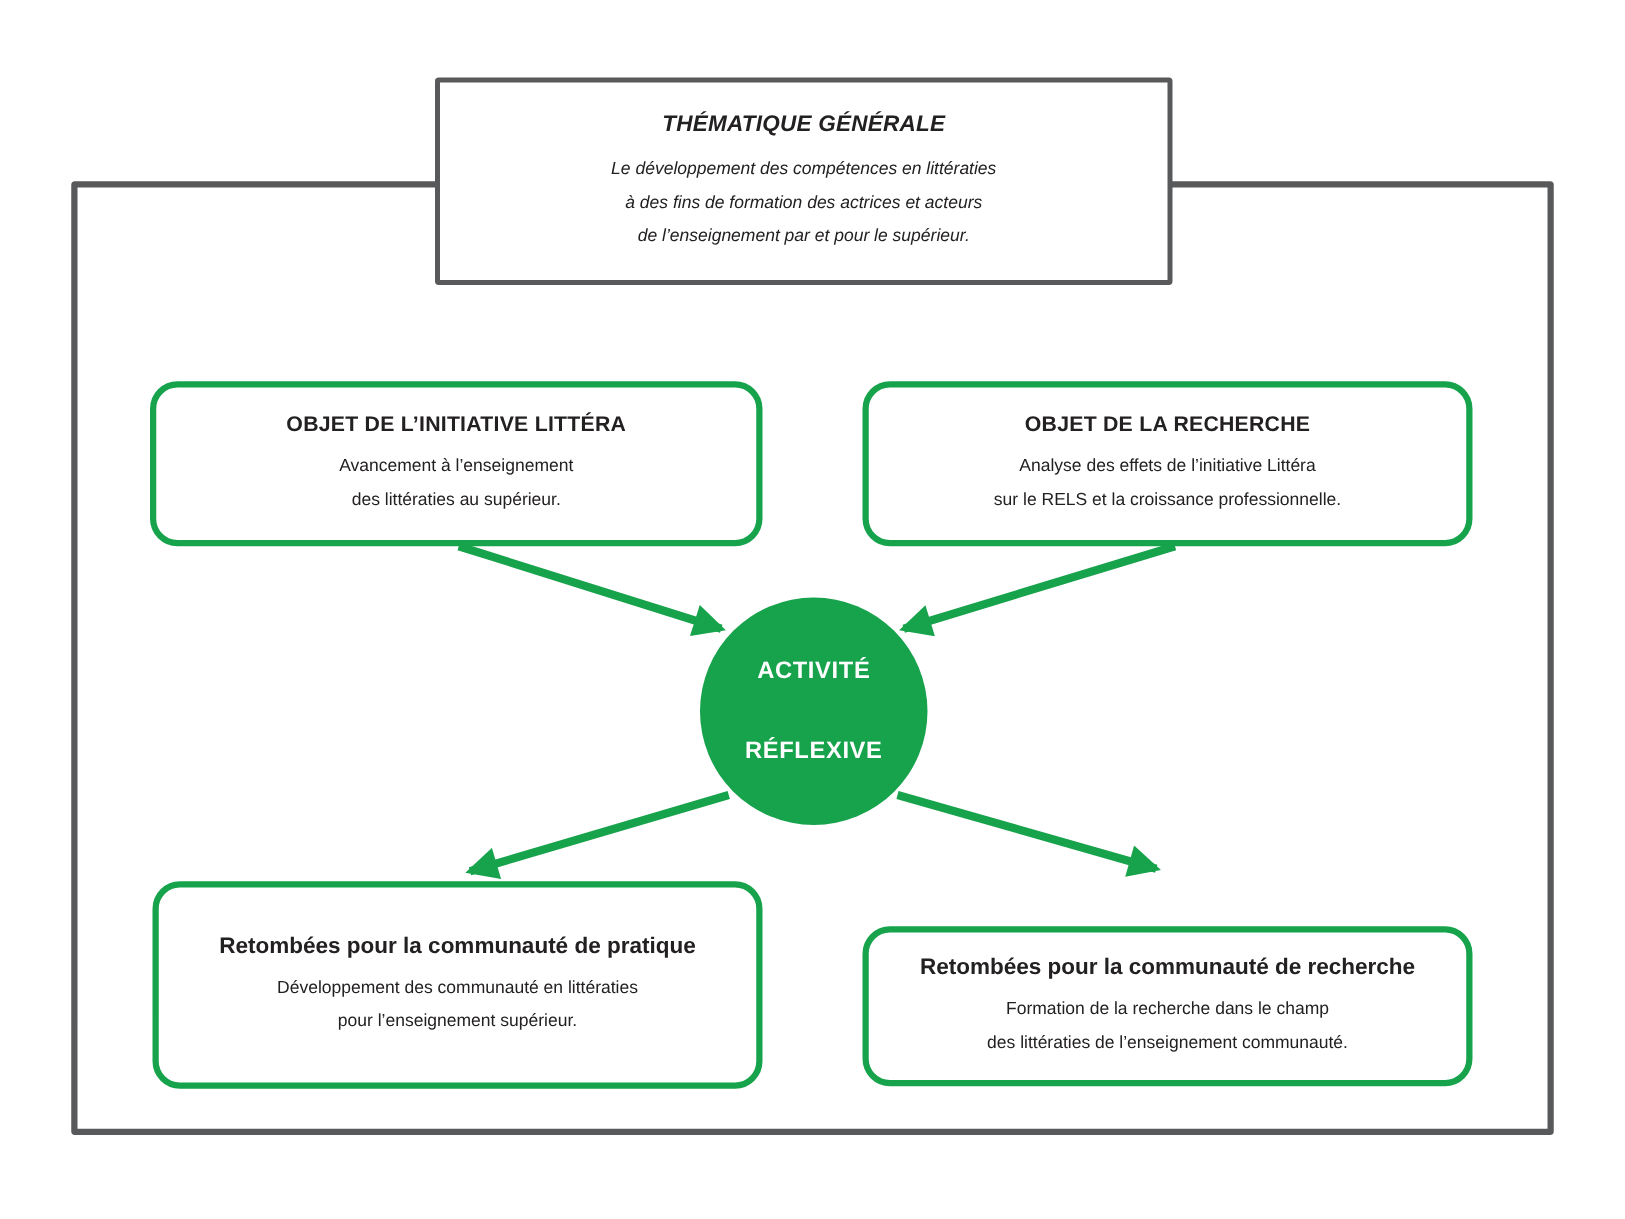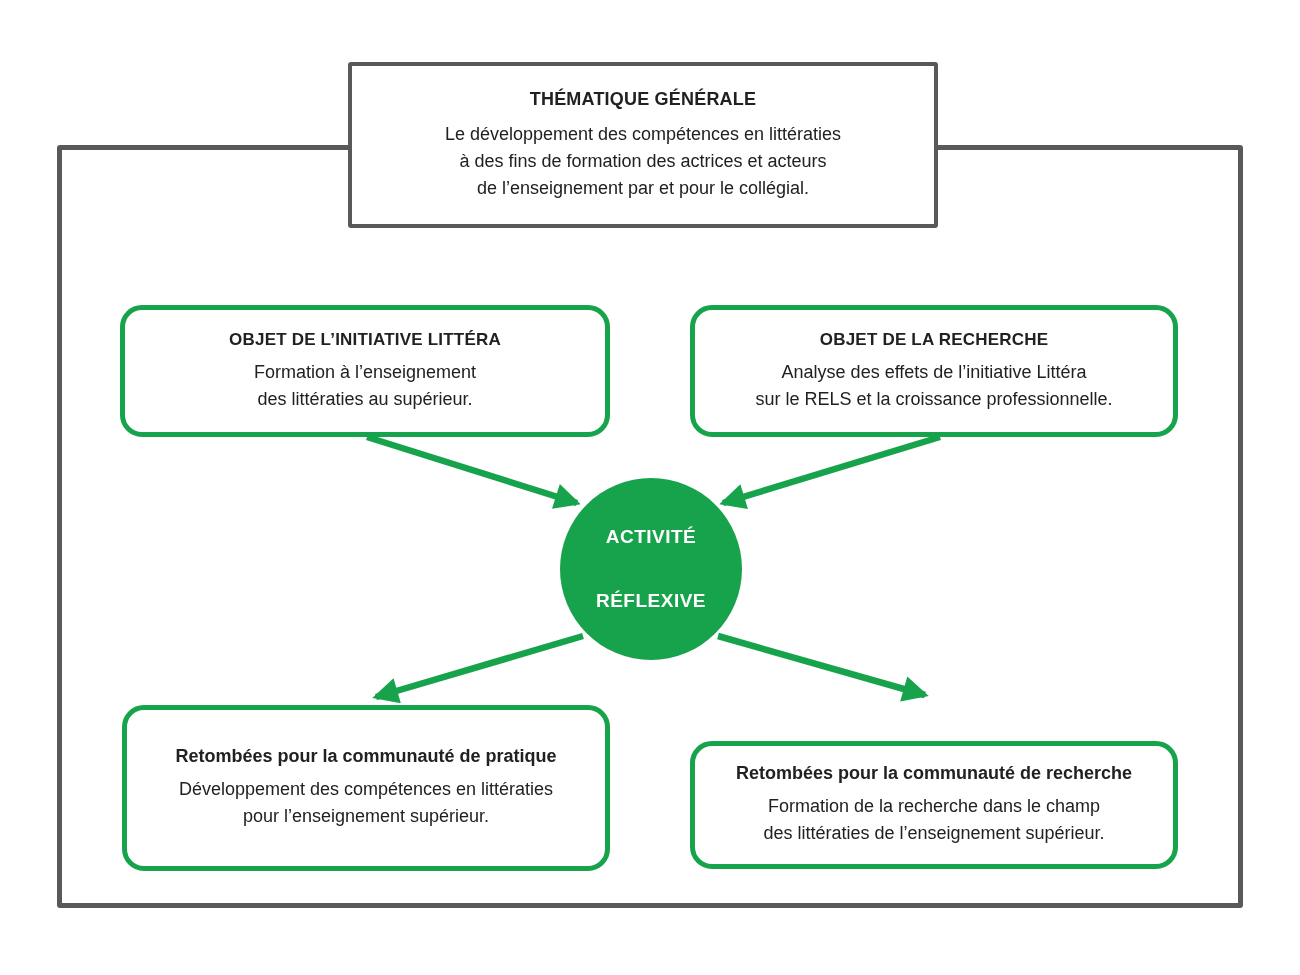--- a/index.html
+++ b/index.html
@@ -41,38 +41,39 @@
     align-items: center;
     justify-content: center;
     text-align: center;
     z-index: 10;
   }
   .theme-box {
     left: 348px; top: 62px;
     width: 590px; height: 166px;
     border: 4px solid var(--gray);
     border-radius: 3px;
+    font-style: italic;
   }
   .gbox {
     border: 5px solid var(--green);
     border-radius: 22px;
   }
   .initiative-box { left: 120px; top: 305px; width: 490px; height: 132px; }
   .research-box   { left: 690px; top: 305px; width: 488px; height: 132px; text-align: center; }
   .practice-box   { left: 122px; top: 705px; width: 488px; height: 166px; }
   .resout-box     { left: 690px; top: 741px; width: 488px; height: 128px; }
   .box-title {
     font-weight: bold;
     font-size: 17px;
     letter-spacing: .2px;
     margin-bottom: 9px;
   }
   .theme-box .box-title { font-size: 18px; margin-bottom: 11px; }
   .bottom-title { font-size: 18px; letter-spacing: 0; }
-  .box-line { font-size: 18px; line-height: 27px; }
+  .box-line { font-size: 14px; line-height: 27px; }
   .circle {
     position: absolute;
     left: 560px; top: 478px;
     width: 182px; height: 182px;
     border-radius: 50%;
     background: var(--green);
     color: #fff;
     display: flex;
     flex-direction: column;
     align-items: center;
@@ -102,45 +103,45 @@
     <line x1="367" y1="437" x2="577" y2="503" stroke="var(--green)" stroke-width="6.5" marker-end="url(#ah)"></line>
     <line x1="940" y1="437" x2="723" y2="503" stroke="var(--green)" stroke-width="6.5" marker-end="url(#ah)"></line>
     <line x1="583" y1="636" x2="376" y2="697" stroke="var(--green)" stroke-width="6.5" marker-end="url(#ah)"></line>
     <line x1="718" y1="636" x2="925" y2="695" stroke="var(--green)" stroke-width="6.5" marker-end="url(#ah)"></line>
   </svg>
 
   <div class="box theme-box">
     <div class="box-title">THÉMATIQUE GÉNÉRALE</div>
     <div class="box-line">Le développement des compétences en littératies</div>
     <div class="box-line">à des fins de formation des actrices et acteurs</div>
-    <div class="box-line">de l’enseignement par et pour le collégial.</div>
+    <div class="box-line">de l’enseignement par et pour le supérieur.</div>
   </div>
 
   <div class="box gbox initiative-box">
     <div class="box-title">OBJET DE L’INITIATIVE LITTÉRA</div>
-    <div class="box-line">Formation à l’enseignement</div>
+    <div class="box-line">Avancement à l’enseignement</div>
     <div class="box-line">des littératies au supérieur.</div>
   </div>
 
   <div class="box gbox research-box">
     <div class="box-title">OBJET DE LA RECHERCHE</div>
     <div class="box-line">Analyse des effets de l’initiative Littéra</div>
     <div class="box-line">sur le RELS et la croissance professionnelle.</div>
   </div>
 
   <div class="circle">
     <div>ACTIVITÉ</div>
     <div>RÉFLEXIVE</div>
   </div>
 
   <div class="box gbox practice-box">
     <div class="box-title bottom-title">Retombées pour la communauté de pratique</div>
-    <div class="box-line">Développement des compétences en littératies</div>
+    <div class="box-line">Développement des communauté en littératies</div>
     <div class="box-line">pour l’enseignement supérieur.</div>
   </div>
 
   <div class="box gbox resout-box">
     <div class="box-title bottom-title">Retombées pour la communauté de recherche</div>
     <div class="box-line">Formation de la recherche dans le champ</div>
-    <div class="box-line">des littératies de l’enseignement supérieur.</div>
+    <div class="box-line">des littératies de l’enseignement communauté.</div>
   </div>
 
 </div>
 
 </body></html>

